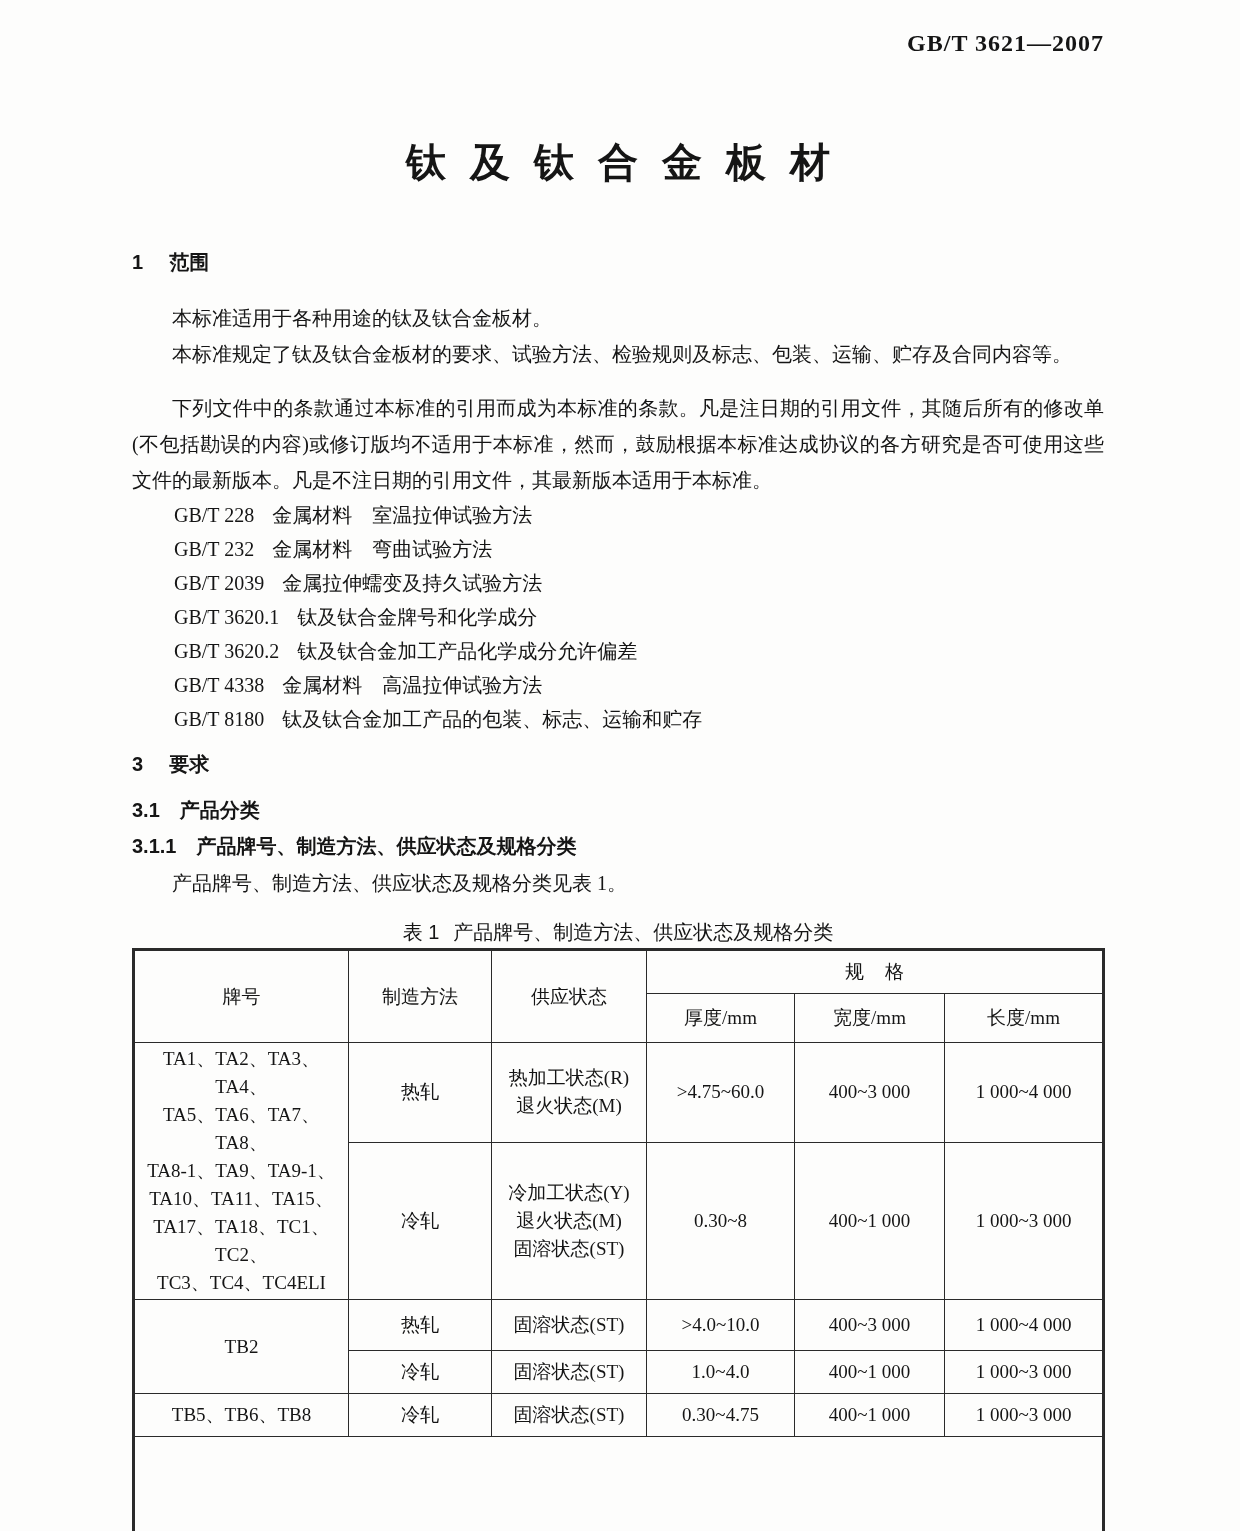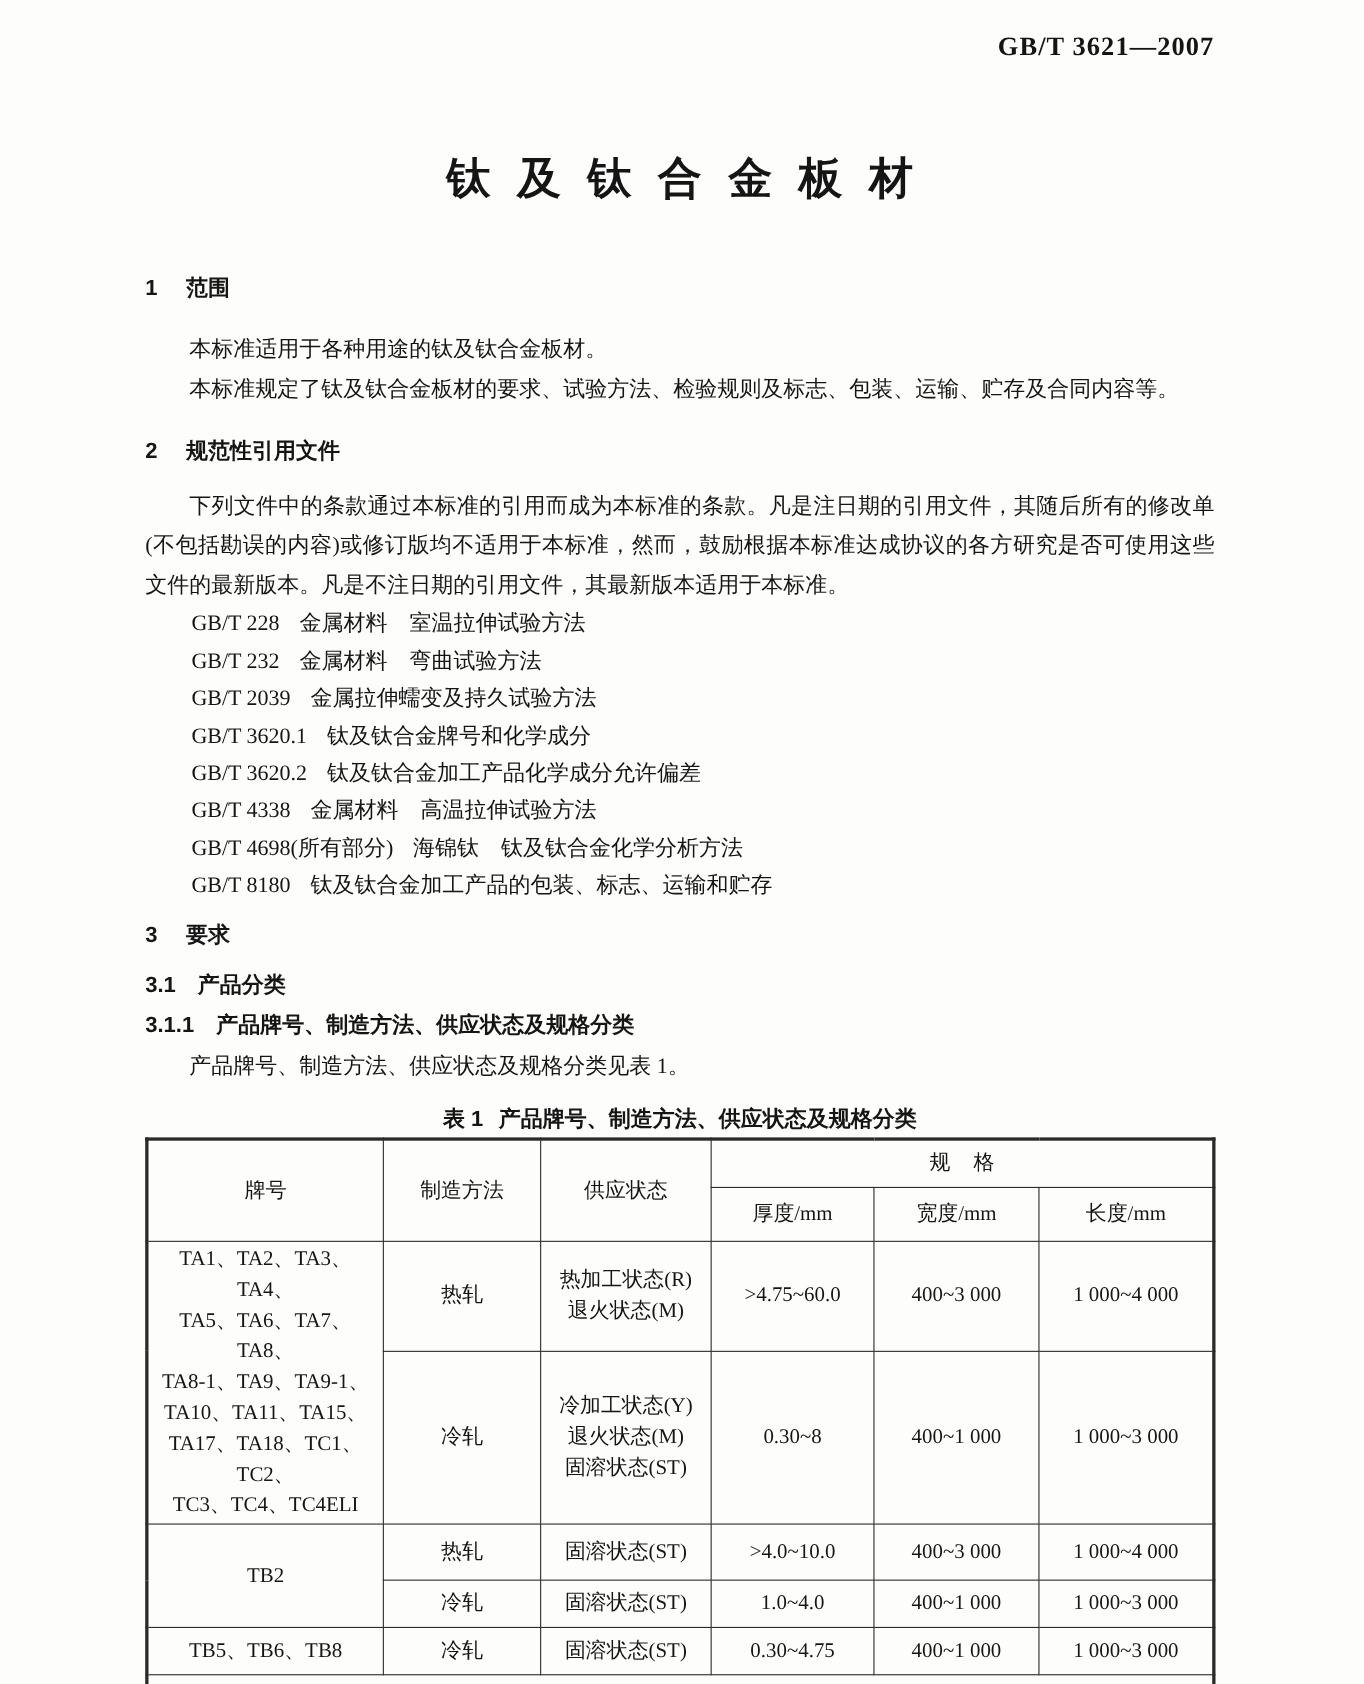--- a/index.html
+++ b/index.html
@@ -76,21 +76,21 @@
     margin-top:8px;
     font-size:20px;
     line-height:30px;
     text-indent:2em;
   }
 
   .table-caption{
     margin-top:4px;
     text-align:center;
     font-family:"Liberation Sans","DejaVu Sans",sans-serif;
-    font-weight:bold;
+    font-weight:normal;
     font-size:20px;
     line-height:28px;
   }
   .table-caption .cap-label{margin-right:14px;}
 
   table.spec-table{
     margin-top:2px;
     width:970px;
     border-collapse:collapse;
     table-layout:fixed;
@@ -145,32 +145,30 @@
 
     <div class="doc-title">钛及钛合金板材</div>
 
     <h2 class="sec-h h-s1"><span class="sec-num">1</span><span>范围</span></h2>
 
     <div class="para-group">
       <p class="body-para">本标准适用于各种用途的钛及钛合金板材。</p>
       <p class="body-para">本标准规定了钛及钛合金板材的要求、试验方法、检验规则及标志、包装、运输、贮存及合同内容等。</p>
     </div>
 
-    <h2 class="sec-h h-s2"><span class="sec-num">2</span><span>规范性引用文件</span></h2>
 
     <p class="body-para intro-para">下列文件中的条款通过本标准的引用而成为本标准的条款。凡是注日期的引用文件，其随后所有的修改单(不包括勘误的内容)或修订版均不适用于本标准，然而，鼓励根据本标准达成协议的各方研究是否可使用这些文件的最新版本。凡是不注日期的引用文件，其最新版本适用于本标准。</p>
 
     <div class="ref-list">
       <div class="ref-item"><span class="ref-code">GB/T 228</span><span class="ref-name">金属材料　室温拉伸试验方法</span></div>
       <div class="ref-item"><span class="ref-code">GB/T 232</span><span class="ref-name">金属材料　弯曲试验方法</span></div>
       <div class="ref-item"><span class="ref-code">GB/T 2039</span><span class="ref-name">金属拉伸蠕变及持久试验方法</span></div>
       <div class="ref-item"><span class="ref-code">GB/T 3620.1</span><span class="ref-name">钛及钛合金牌号和化学成分</span></div>
       <div class="ref-item"><span class="ref-code">GB/T 3620.2</span><span class="ref-name">钛及钛合金加工产品化学成分允许偏差</span></div>
       <div class="ref-item"><span class="ref-code">GB/T 4338</span><span class="ref-name">金属材料　高温拉伸试验方法</span></div>
-      <div class="ref-item"><span class="ref-code">GB/T 4698(所有部分)</span><span class="ref-name">海锦钛　钛及钛合金化学分析方法</span></div>
       <div class="ref-item"><span class="ref-code">GB/T 8180</span><span class="ref-name">钛及钛合金加工产品的包装、标志、运输和贮存</span></div>
     </div>
 
     <h2 class="sec-h h-s3"><span class="sec-num">3</span><span>要求</span></h2>
 
     <h2 class="sec-h sub h-s31"><span class="sec-num">3.1</span><span>产品分类</span></h2>
 
     <h2 class="sec-h sub h-s311"><span class="sec-num">3.1.1</span><span>产品牌号、制造方法、供应状态及规格分类</span></h2>
 
     <p class="class-para">产品牌号、制造方法、供应状态及规格分类见表 1。</p>

